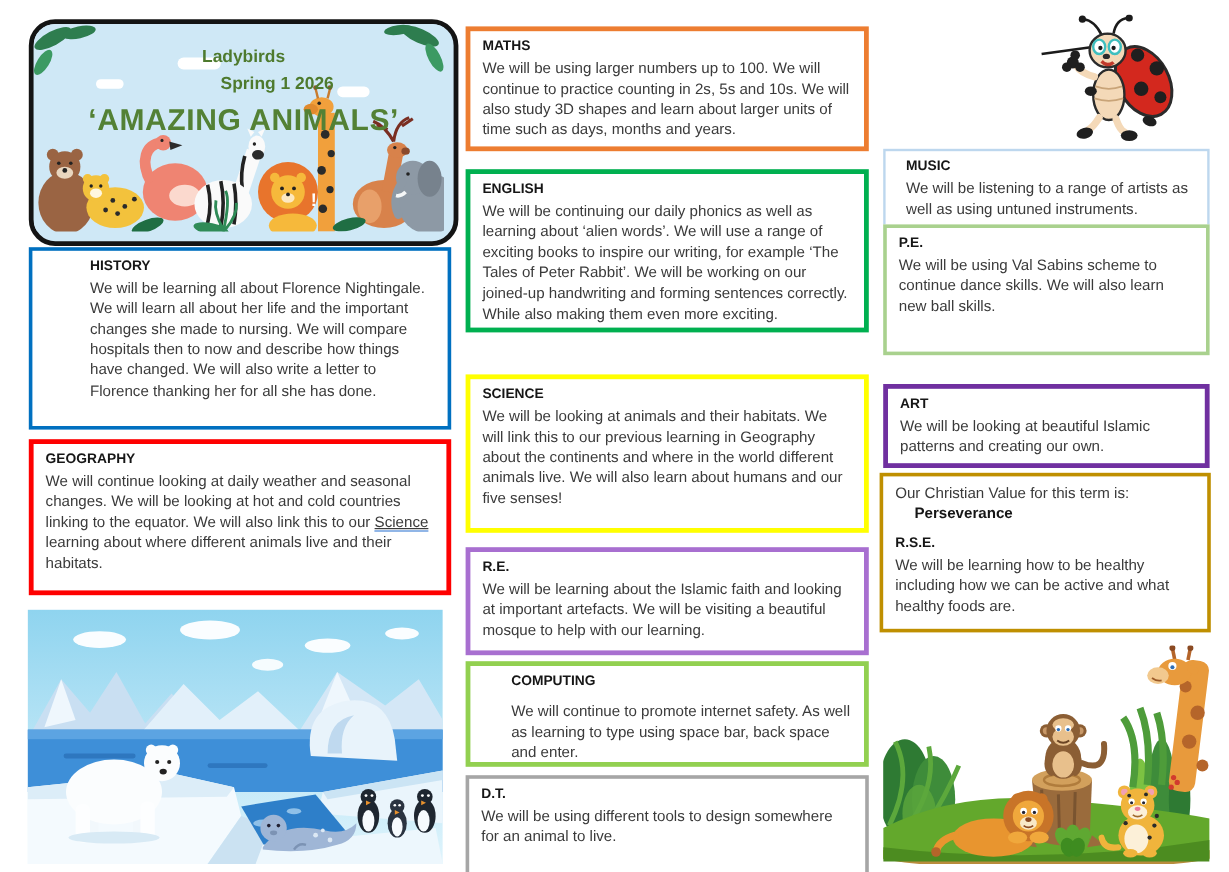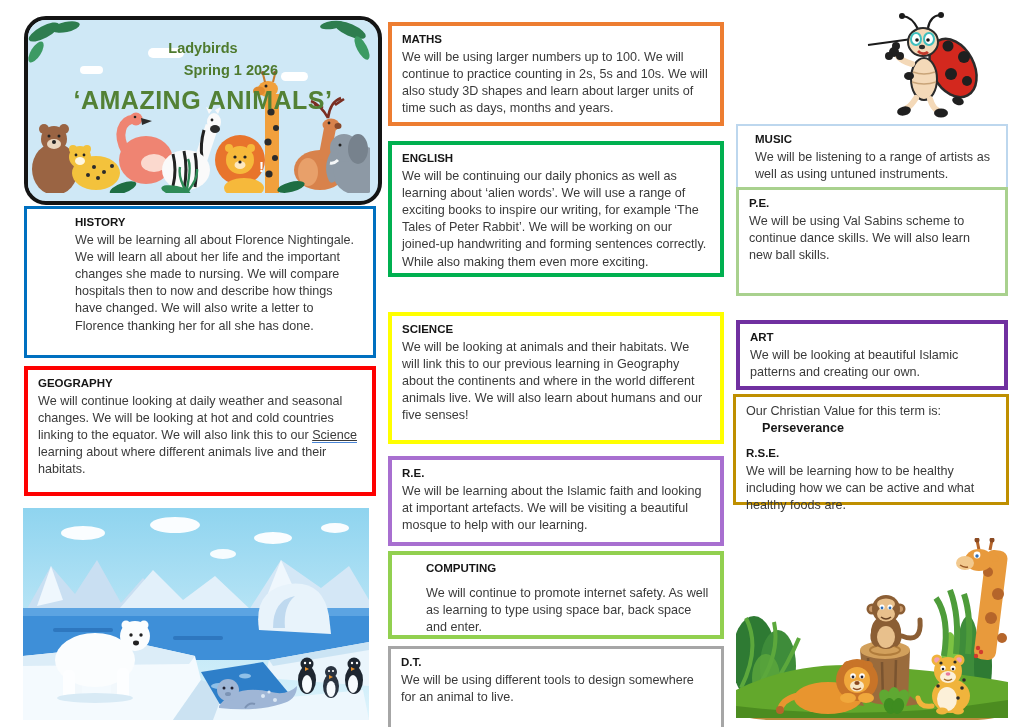--- a/index.html
+++ b/index.html
@@ -336,21 +336,21 @@
   <div class="box" style="left: 736px; top: 187px; width: 272px; height: 109px; border-width: 3.5px; border-color: rgb(169, 209, 142);">
     <div class="bt">P.E.</div>
     <div class="bb">We will be using Val Sabins scheme to continue dance skills. We will also learn new ball skills.</div>
   </div>
 
   <div class="box" style="left: 736px; top: 320px; width: 272px; height: 70px; border-width: 4px; border-color: rgb(112, 48, 160);">
     <div class="bt">ART</div>
     <div class="bb">We will be looking at beautiful Islamic patterns and creating our own.</div>
   </div>
 
-  <div class="box" style="left: 733px; top: 394px; width: 276px; height: 111px; border-width: 3px; border-color: rgb(191, 143, 0);">
+  <div class="box" style="left: 733px; top: 394px; width: 276px; height: 133px; border-width: 3px; border-color: rgb(191, 143, 0);">
     <div class="values-line">Our Christian Value for this term is:</div>
     <div class="values-line values-bold">Perseverance</div>
     <div class="gap8"></div>
     <div class="bt">R.S.E.</div>
     <div class="bb">We will be learning how to be healthy including how we can be active and what healthy foods are.</div>
   </div>
 
   <svg class="abs" style="left:736px;top:538px;" width="272" height="182" viewBox="0 0 272 182">
     <rect width="272" height="182" fill="#fff"></rect>
 

